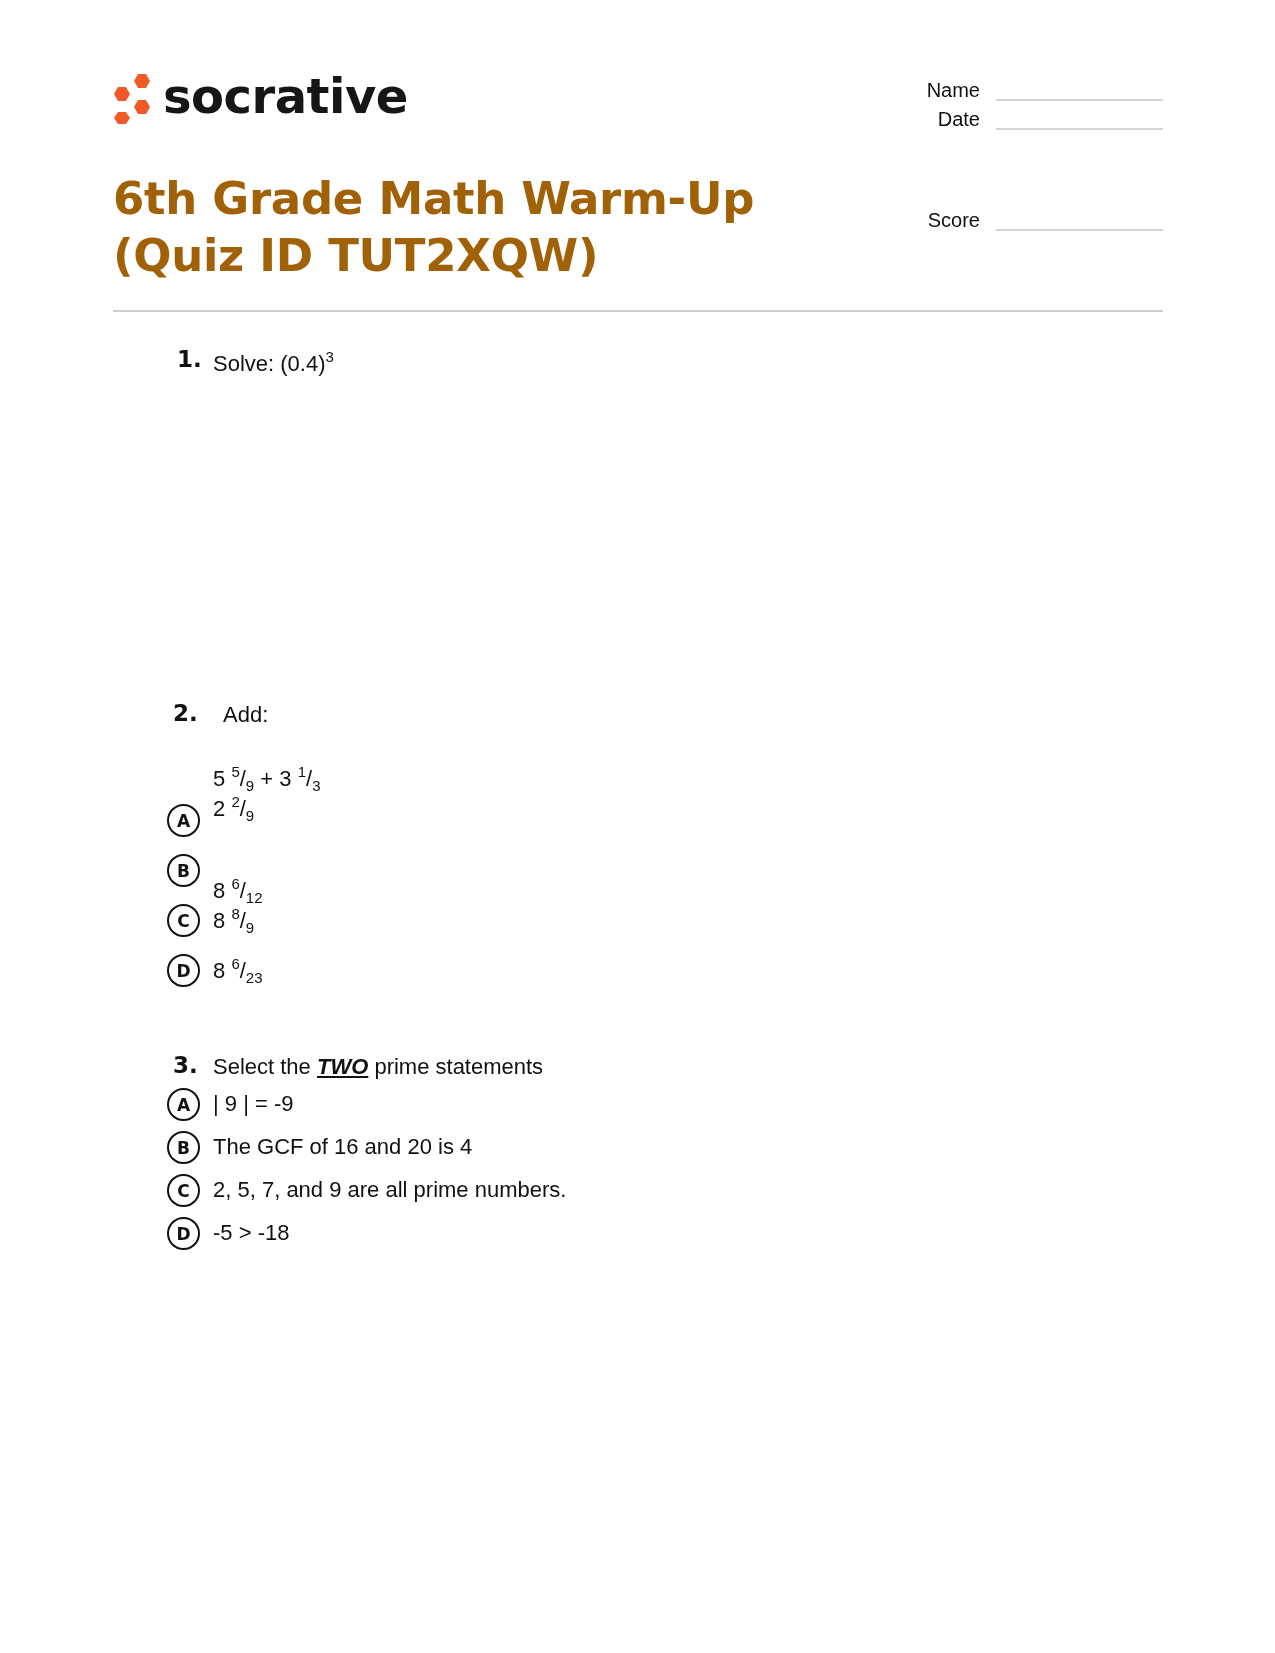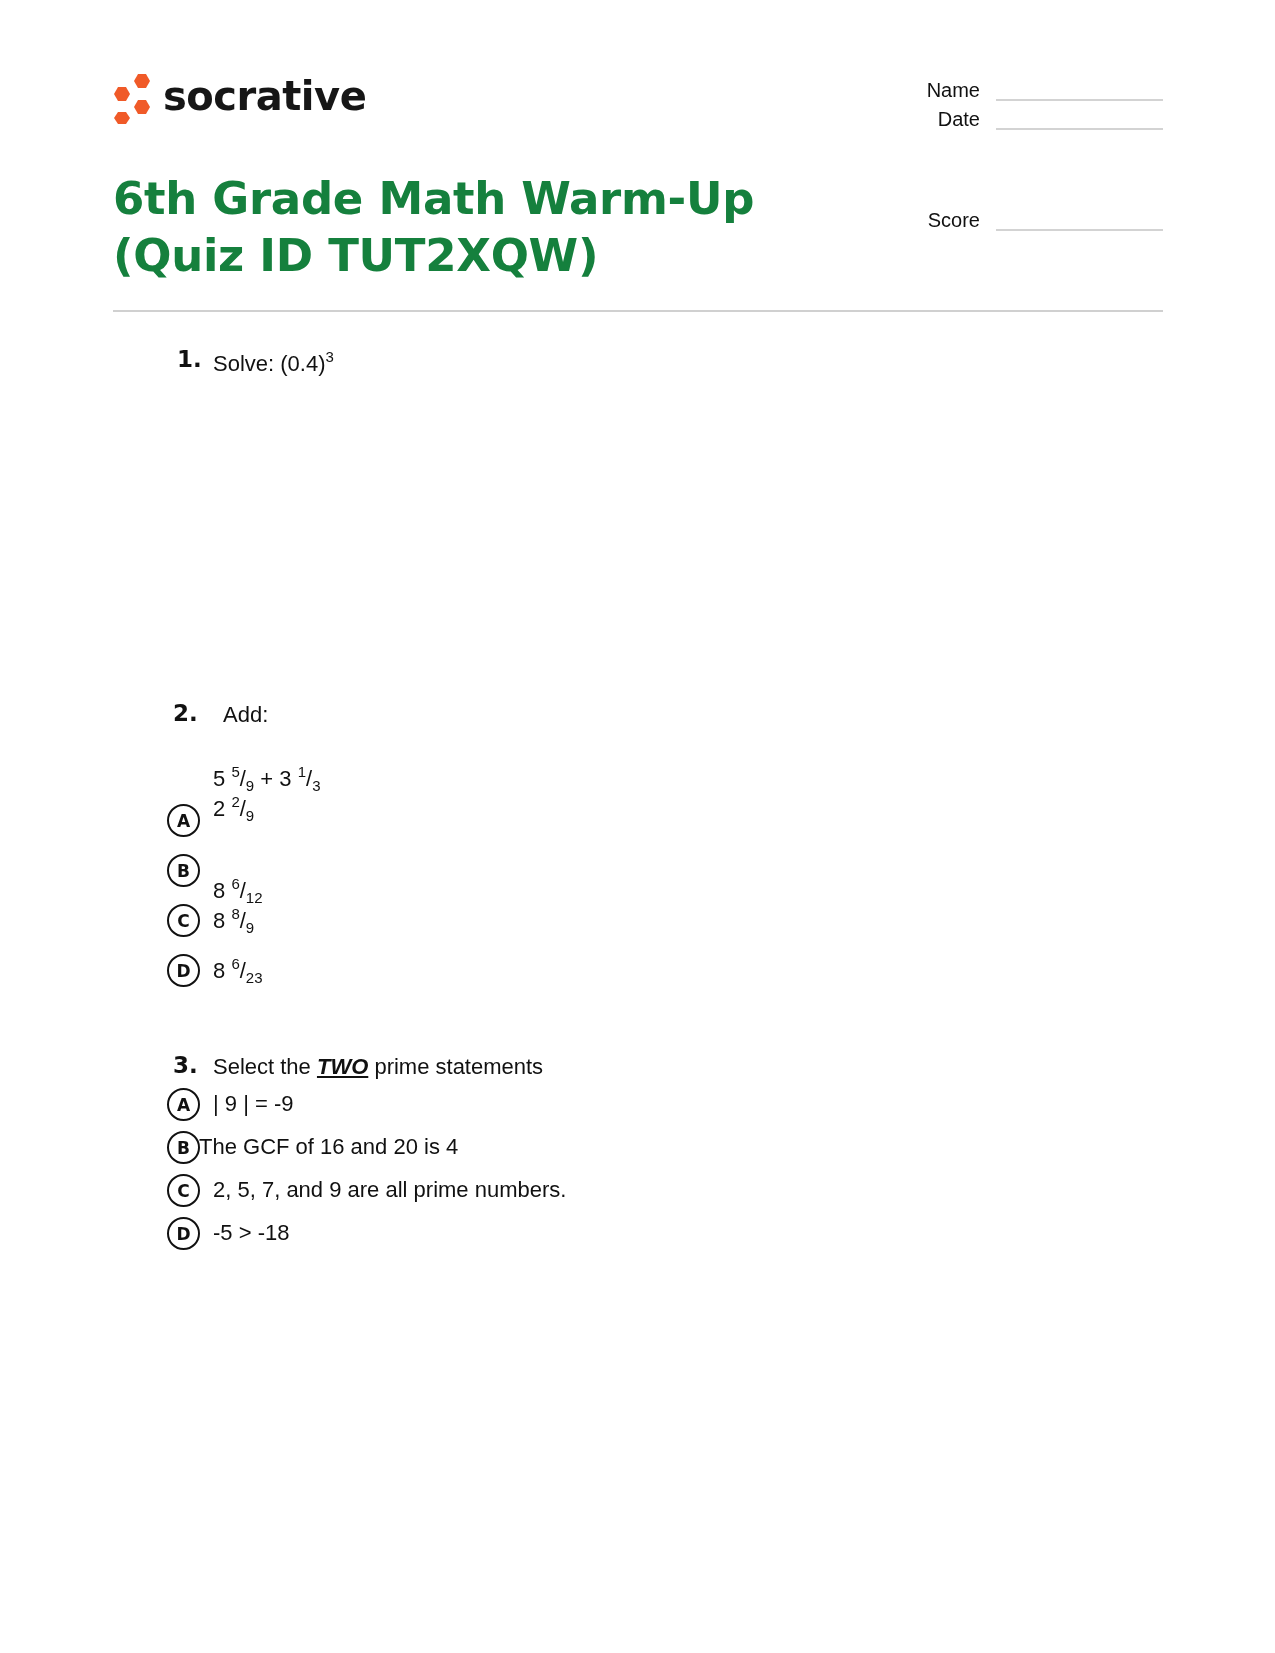--- a/index.html
+++ b/index.html
@@ -2,23 +2,23 @@
 <html><head>
 <meta charset="utf-8">
 <style>
   html, body { margin:0; padding:0; background:#ffffff; }
   body { width:1275px; height:1653px; position:relative; overflow:hidden;
          font-family:"Liberation Sans", "DejaVu Sans", sans-serif; color:#111; }
   .abs { position:absolute; }
   .logo { left:112px; top:72px; width:240px; height:52px; }
   .logo svg { position:absolute; left:0; top:0; }
   .logo-text { position:absolute; left:51px; top:0px; font-family:"DejaVu Sans", sans-serif;
-               font-weight:600; font-size:40px; letter-spacing:-0.5px; color:#161616; line-height:48px; }
+               font-weight:600; font-size:48px; letter-spacing:-0.5px; color:#161616; line-height:48px; }
   .title { left:113px; top:170px; width:760px; font-family:"DejaVu Sans", sans-serif;
-           font-weight:700; font-size:45px; line-height:57px; letter-spacing:-0.3px; color:#15803d; }
+           font-weight:700; font-size:45px; line-height:57px; letter-spacing:-0.3px; color:#a16207; }
   .field-label { position:absolute; font-size:20px; color:#111; text-align:right; width:120px; }
   .field-line { position:absolute; height:0; border-top:2px solid #d3d3d3; width:167px; left:996px; }
   .divider { left:113px; top:310px; width:1050px; height:0; border-top:2px solid #d0d0d0; }
   .qnum { position:absolute; font-family:"DejaVu Sans", sans-serif; font-weight:700; font-size:23px; }
   .qtext { position:absolute; font-size:22px; color:#111; white-space:nowrap; }
   .qtext sup { font-size:15px; vertical-align:9px; line-height:0; }
   .qtext sub { font-size:15px; vertical-align:-5px; line-height:0; }
   .choice-circle { position:absolute; width:29px; height:29px; border:2px solid #111; border-radius:50%;
                    display:flex; align-items:center; justify-content:center;
                    font-family:"DejaVu Sans", sans-serif; font-weight:700; font-size:17px; color:#111; box-sizing:content-box; }
@@ -81,21 +81,21 @@
 <div>
   <span class="qnum" style="left:173px; top:1052px;">3.</span>
   <span class="qtext" style="left:213px; top:1054px;"><span>Select the </span><span class="em">TWO</span><span> prime statements</span></span>
 
   <div>
     <span class="choice-circle" style="left:167px; top:1088px;">A</span>
     <span class="qtext" style="left:213px; top:1091px;">| 9 | = -9</span>
   </div>
   <div>
     <span class="choice-circle" style="left:167px; top:1131px;">B</span>
-    <span class="qtext" style="left:199px; top:1134px;text-align:right;">The GCF of 16 and 20 is 4</span>
+    <span class="qtext" style="left:213px; top:1134px;text-align:right;">The GCF of 16 and 20 is 4</span>
   </div>
   <div>
     <span class="choice-circle" style="left:167px; top:1174px;">C</span>
     <span class="qtext" style="left:213px; top:1177px;">2, 5, 7, and 9 are all prime numbers.</span>
   </div>
   <div>
     <span class="choice-circle" style="left:167px; top:1217px;">D</span>
     <span class="qtext" style="left:213px; top:1220px;">-5 &gt; -18</span>
   </div>
 </div>

